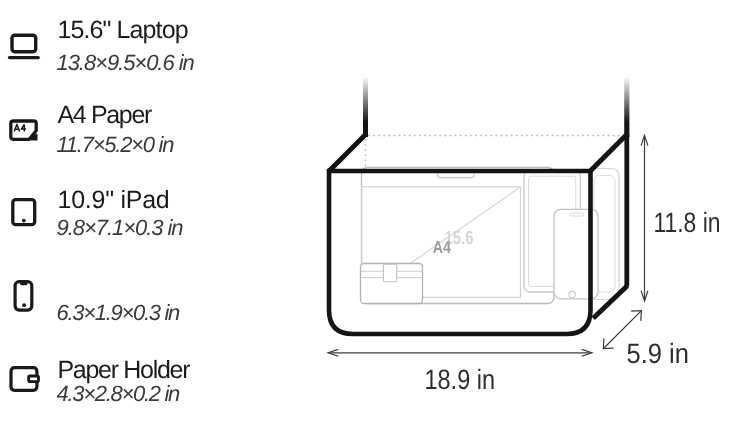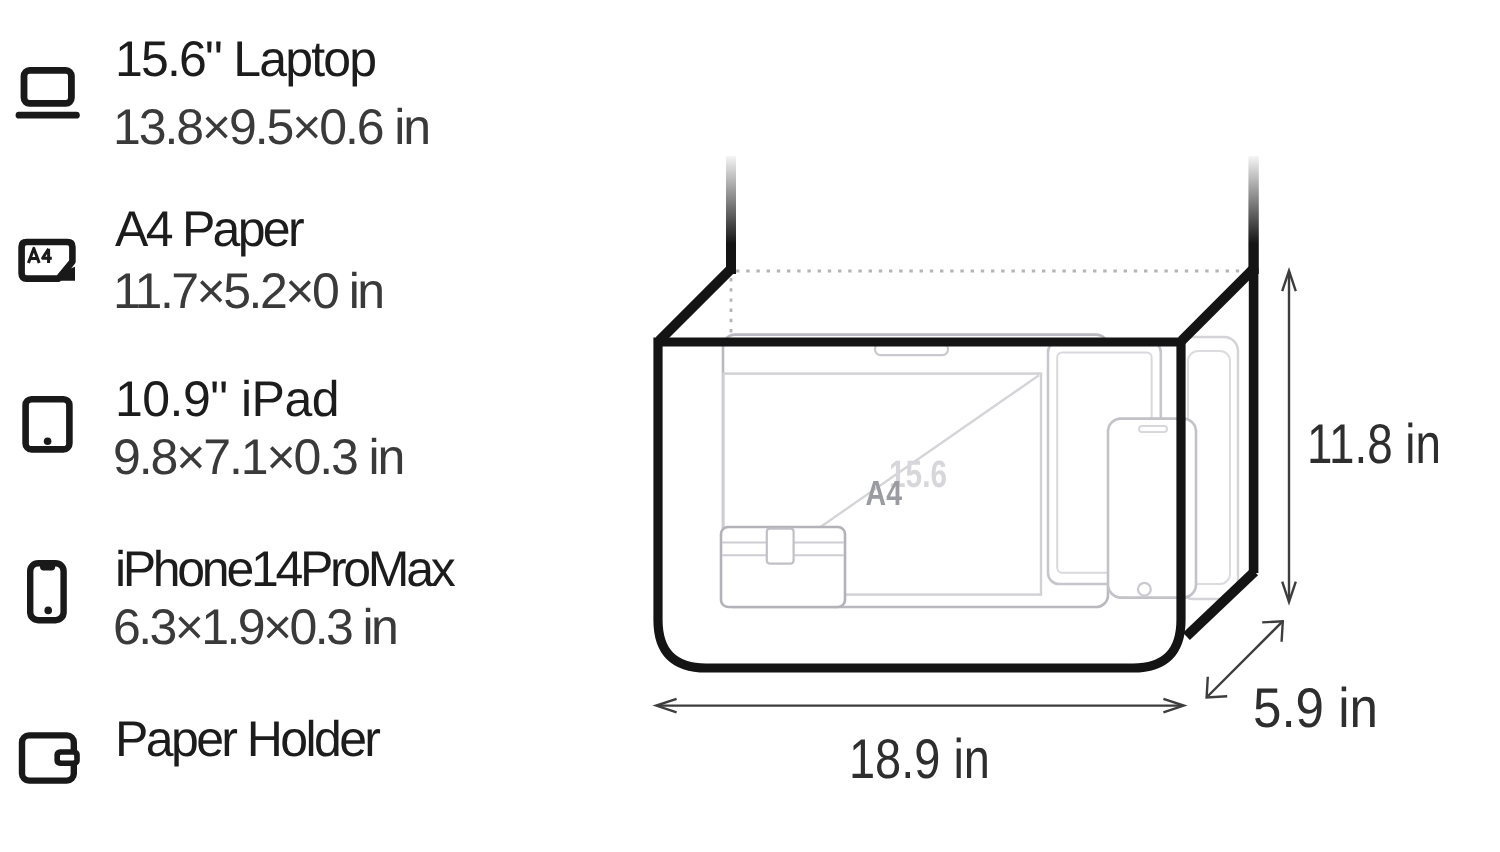--- a/index.html
+++ b/index.html
@@ -1,19 +1,19 @@
 <!DOCTYPE html>
 <html><head>
 <meta charset="utf-8">
 <style>
   html,body{margin:0;padding:0;background:#ffffff;}
   #canvas{position:relative;width:750px;height:426px;background:#ffffff;overflow:hidden;
           font-family:"Liberation Sans",sans-serif;-webkit-font-smoothing:antialiased;text-rendering:geometricPrecision;transform:translateZ(0);will-change:transform;}
   .item-title{position:absolute;left:57.5px;font-size:25px;line-height:1;color:#1c1c1c;white-space:nowrap;}
-  .item-sub{position:absolute;left:56.5px;font-size:25px;line-height:1;color:#3a3a3a;white-space:nowrap;}
+  .item-sub{position:absolute;left:56.5px;font-size:22px;line-height:1;color:#3a3a3a;white-space:nowrap;font-style:italic;}
   svg{position:absolute;left:0;top:0;}
 </style>
 </head>
 <body>
 <div id="canvas">
 
   <svg width="52" height="40" style="left:0;top:28px" viewBox="0 0 52 40">
     <rect x="12" y="7.2" width="23.7" height="16.5" rx="2.8" fill="none" stroke="#191919" stroke-width="3.4"></rect>
     <rect x="7.8" y="27.9" width="32.1" height="3.4" rx="1.7" fill="#191919"></rect>
   </svg>
@@ -40,32 +40,32 @@
   <div class="item-title" style="top:102.9px;letter-spacing:-1.35px">A4 Paper</div>
 
   <div class="item-sub" style="top:133.8px;letter-spacing:-1.25px">11.7×5.2×0 in</div>
 
   <svg width="52" height="48" style="left:0;top:276px" viewBox="0 0 52 48">
     <rect x="15.1" y="5.6" width="16.7" height="28.5" rx="4" fill="none" stroke="#191919" stroke-width="3.2"></rect>
     <path d="M 20 5.8 h 7.6 v 1.6 a 1.8 1.8 0 0 1 -1.8 1.8 h -4 a 1.8 1.8 0 0 1 -1.8 -1.8 z" fill="#191919"></path>
     <circle cx="24.1" cy="29.2" r="1.9" fill="#191919"></circle>
   </svg>
 
-  <div class="item-title" style="top:272.9px;letter-spacing:-1.65px">iPhone14ProMax</div>
 
   <div class="item-sub" style="top:301.7px;letter-spacing:-1.3px">6.3×1.9×0.3 in</div>
 
   <svg width="52" height="40" style="left:0;top:362px" viewBox="0 0 52 40">
     <rect x="11" y="5.7" width="25.9" height="22.6" rx="3.5" fill="none" stroke="#191919" stroke-width="3.2"></rect>
     <rect x="27.2" y="12.6" width="12.7" height="8.4" rx="2.8" fill="#191919"></rect>
     <rect x="30" y="15.4" width="7.1" height="2.8" rx="0.6" fill="#ffffff"></rect>
   </svg>
 
   <div class="item-title" style="top:357.9px;letter-spacing:-1.3px">Paper Holder</div>
 
+  <div class="item-sub" style="top:383.4px;letter-spacing:-1.3px">4.3×2.8×0.2 in</div>
 
   <svg width="750" height="426" viewBox="0 0 750 426">
     <defs>
       <linearGradient id="strapfade" gradientUnits="userSpaceOnUse" x1="0" y1="76" x2="0" y2="122">
         <stop offset="0" stop-color="#141414" stop-opacity="0"></stop>
         <stop offset="1" stop-color="#141414" stop-opacity="1"></stop>
       </linearGradient>
     </defs>
 
     <g>

